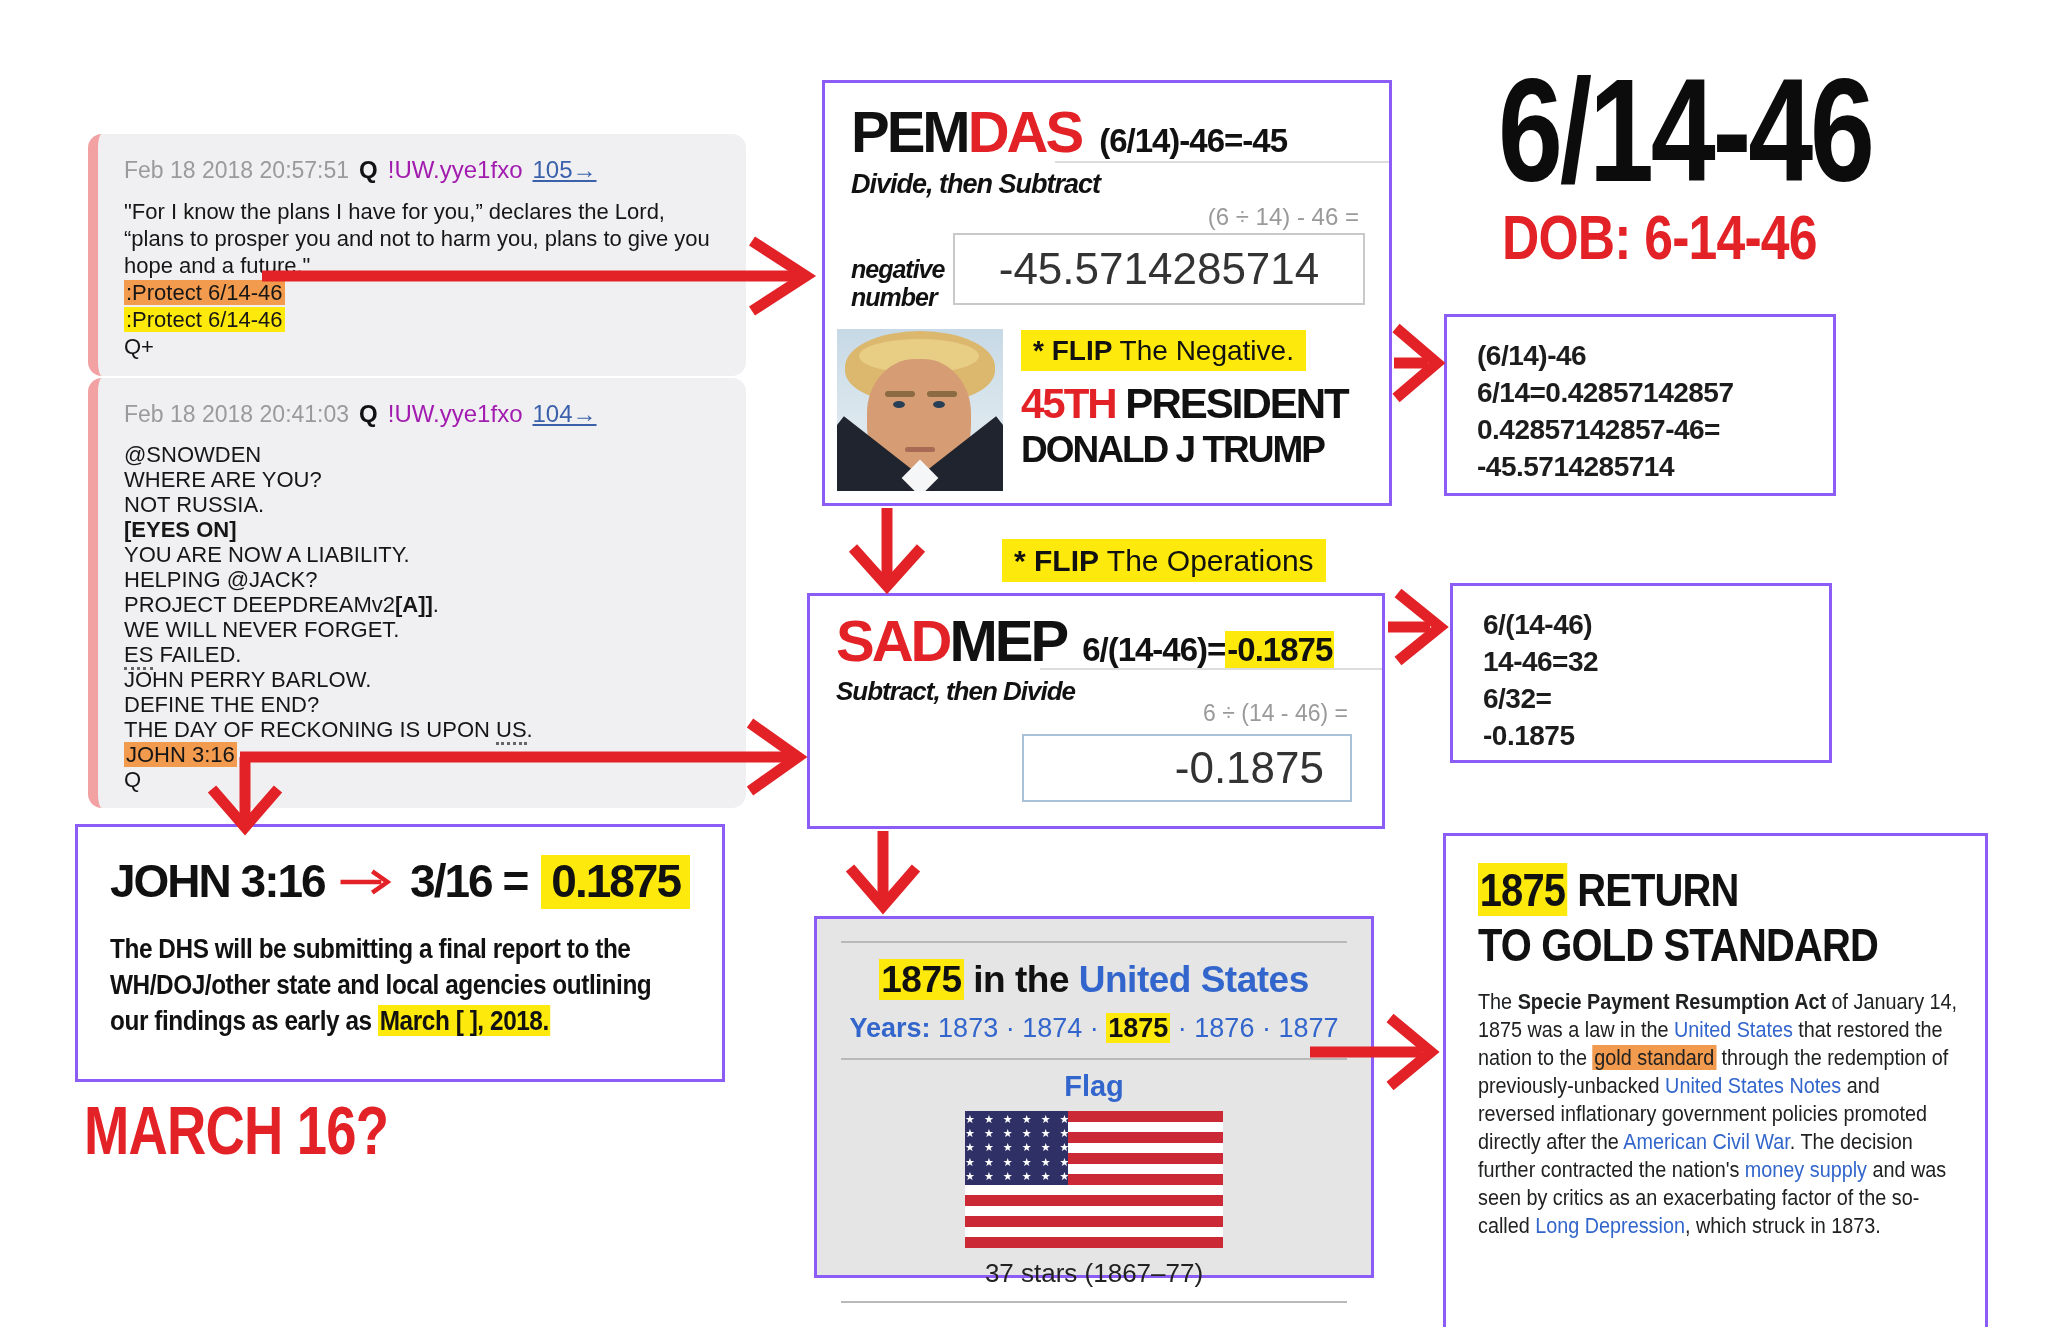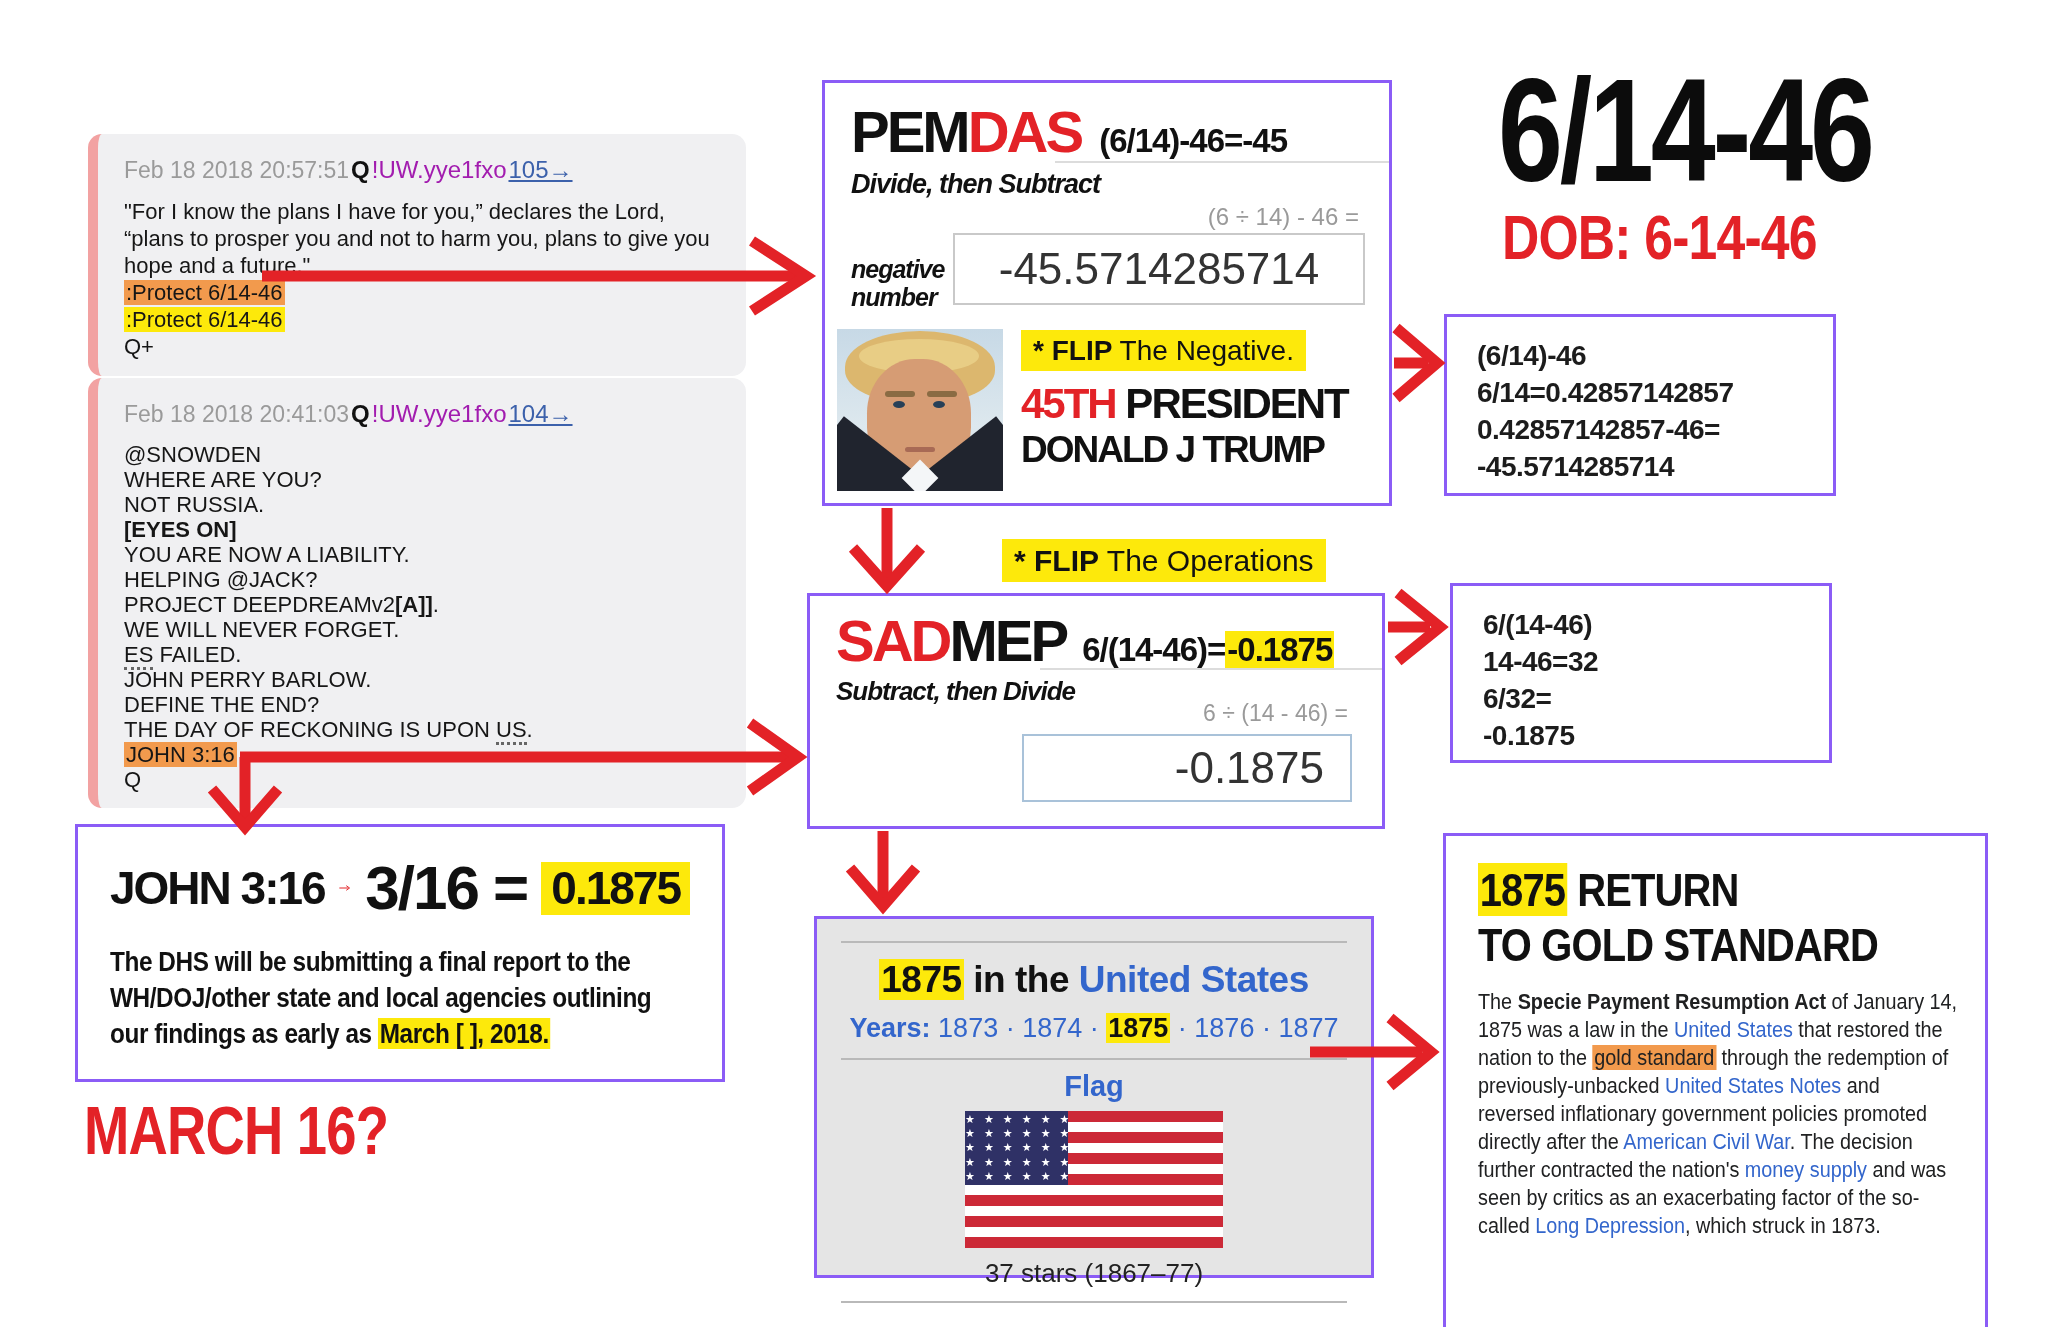--- a/index.html
+++ b/index.html
@@ -5,21 +5,21 @@
   html,body{margin:0;padding:0;background:#ffffff;}
   .canvas{
     position:relative;width:2048px;height:1327px;background:#ffffff;overflow:hidden;
     font-family:"Liberation Sans","DejaVu Sans",sans-serif;color:#111;
   }
   
   .qpost{
     position:absolute;background:#f0f0f2;border-radius:14px;
     border-left:10px solid #f2a2a2;box-sizing:border-box;padding:22px 28px 16px 26px;
   }
-  .qpost-header{display:flex;align-items:baseline;gap:2px;margin-bottom:14px;}
+  .qpost-header{display:flex;align-items:baseline;gap:10px;margin-bottom:14px;}
   .q-date{color:#9a9a9a;font-size:23px;}
   .q-author{color:#111;font-weight:700;font-size:24px;}
   .q-trip{color:#a21caf;font-size:24px;}
   .q-link{color:#3c61ab;font-size:24px;text-decoration:underline;cursor:pointer;}
   .q-body{font-size:22px;line-height:27px;color:#161616;}
   .q-body .line{display:block;}
   .hl-orange{background:#f29a4d;padding:0 2px;}
   .hl-yellow{background:#fde90b;padding:0 2px;}
   .dotted{border-bottom:3px dotted #666;}
   .b{font-weight:700;}
@@ -188,21 +188,21 @@
     <div class="note-line">-0.1875</div>
   </div>
 
   <div class="redbox" style="left:75px;top:824px;width:650px;height:258px;padding:28px 32px;">
     <div class="john-head">
       <span class="cond-head" style="font-size:46px;">JOHN 3:16</span>
       <svg width="76" height="36" viewBox="0 0 76 36">
         <line x1="2" y1="18" x2="56" y2="18" stroke="#e32227" stroke-width="6"></line>
         <polyline points="44,4 64,18 44,32" fill="none" stroke="#e32227" stroke-width="6"></polyline>
       </svg>
-      <span class="cond-head" style="font-size:62px;">3/16 =</span>
+      <span class="cond-head" style="font-size:46px;">3/16 =</span>
       <span class="cond-head hl-yellow" style="font-size:46px;padding:2px 10px;">0.1875</span>
     </div>
     <div class="john-para" style="margin-top:22px;">
       <span>The DHS will be submitting a final report to the WH/DOJ/other state and local agencies outlining our findings as early as </span><span class="hl-yellow">March [ ], 2018.</span>
     </div>
   </div>
 
   <div class="big-head" style="left:84px;top:1096px;font-size:68px;letter-spacing:-1px;transform:scaleX(.8);color:#e32227;">MARCH 16?</div>
 
   <div class="redbox wiki-box" style="left:814px;top:916px;width:560px;height:362px;padding:16px 24px;">

